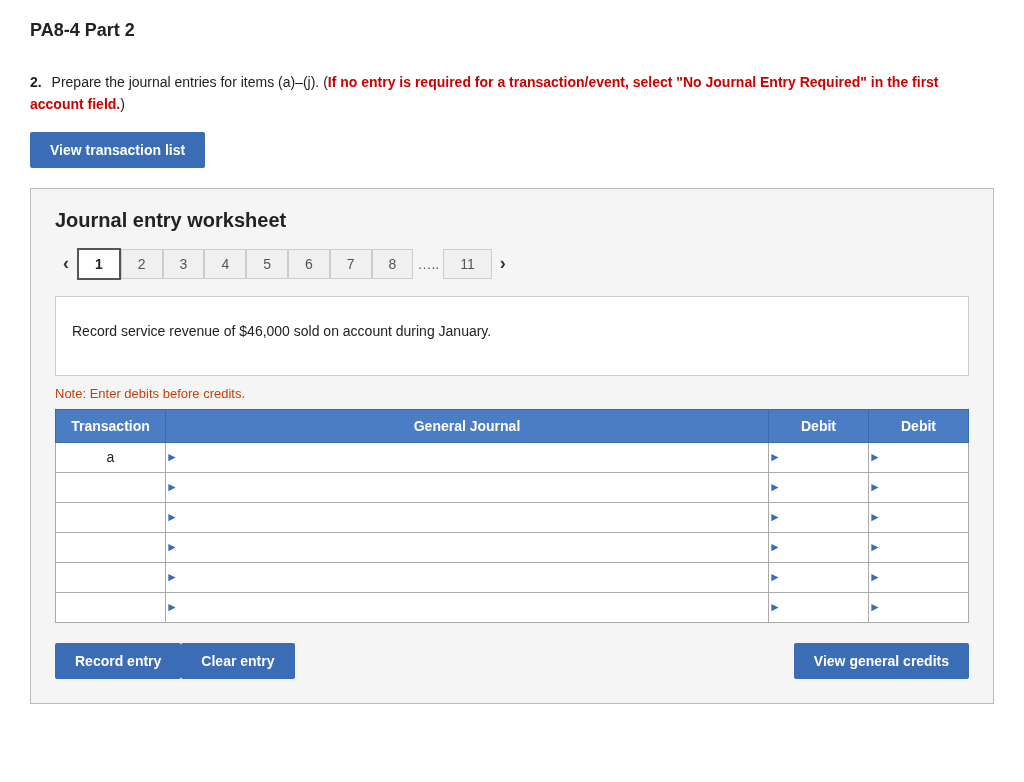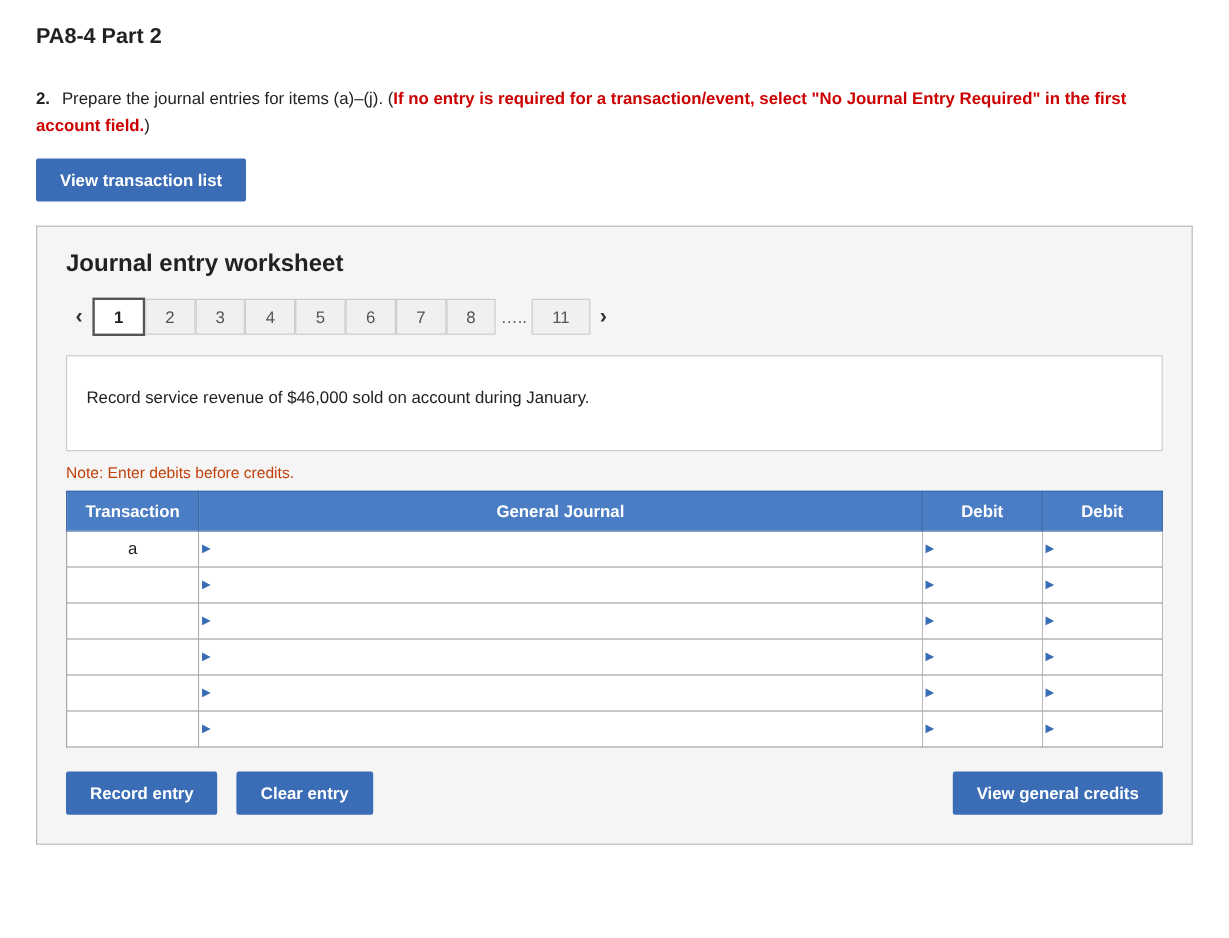--- a/index.html
+++ b/index.html
@@ -162,21 +162,20 @@
       transform: translateY(-50%);
       color: #3a6db5;
       font-size: 12px;
       pointer-events: none;
     }
     .cell-input-padded {
       padding-left: 14px !important;
     }
     .btn-row {
       display: flex;
-      gap: 16px;
       align-items: center;
       flex-wrap: wrap;
     }
     .btn-row .spacer {
       flex: 1;
     }
   </style>
 </head>
 <body>
 

